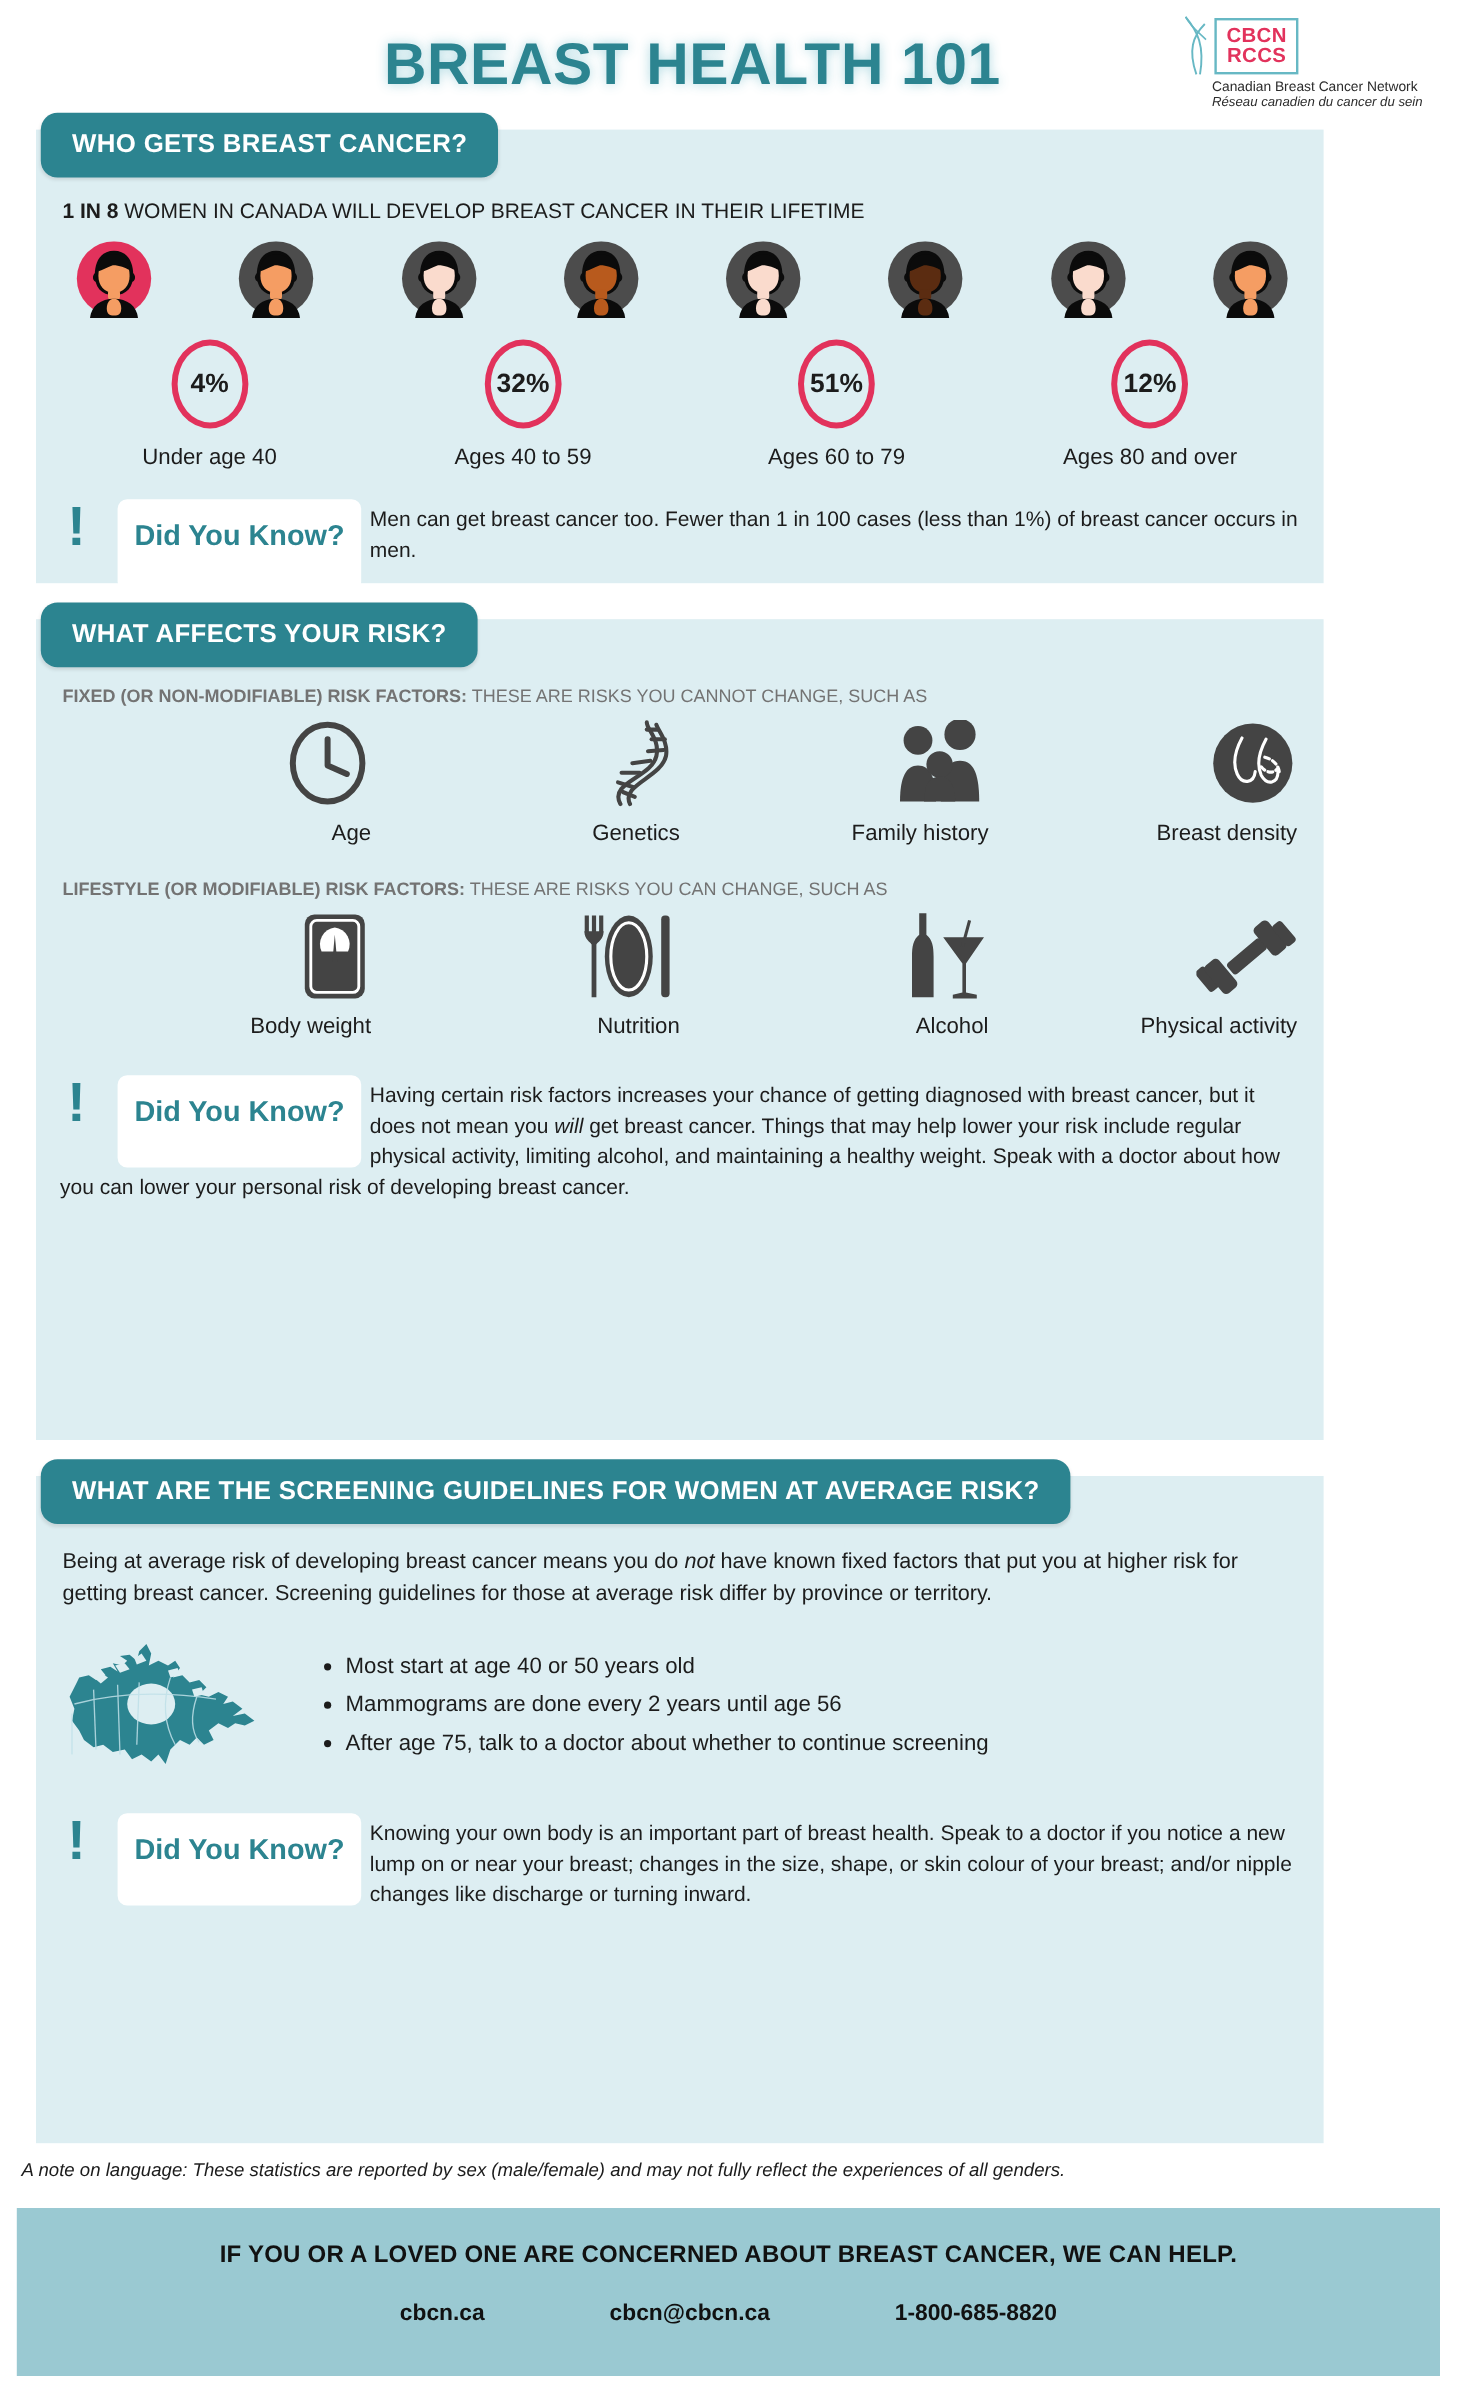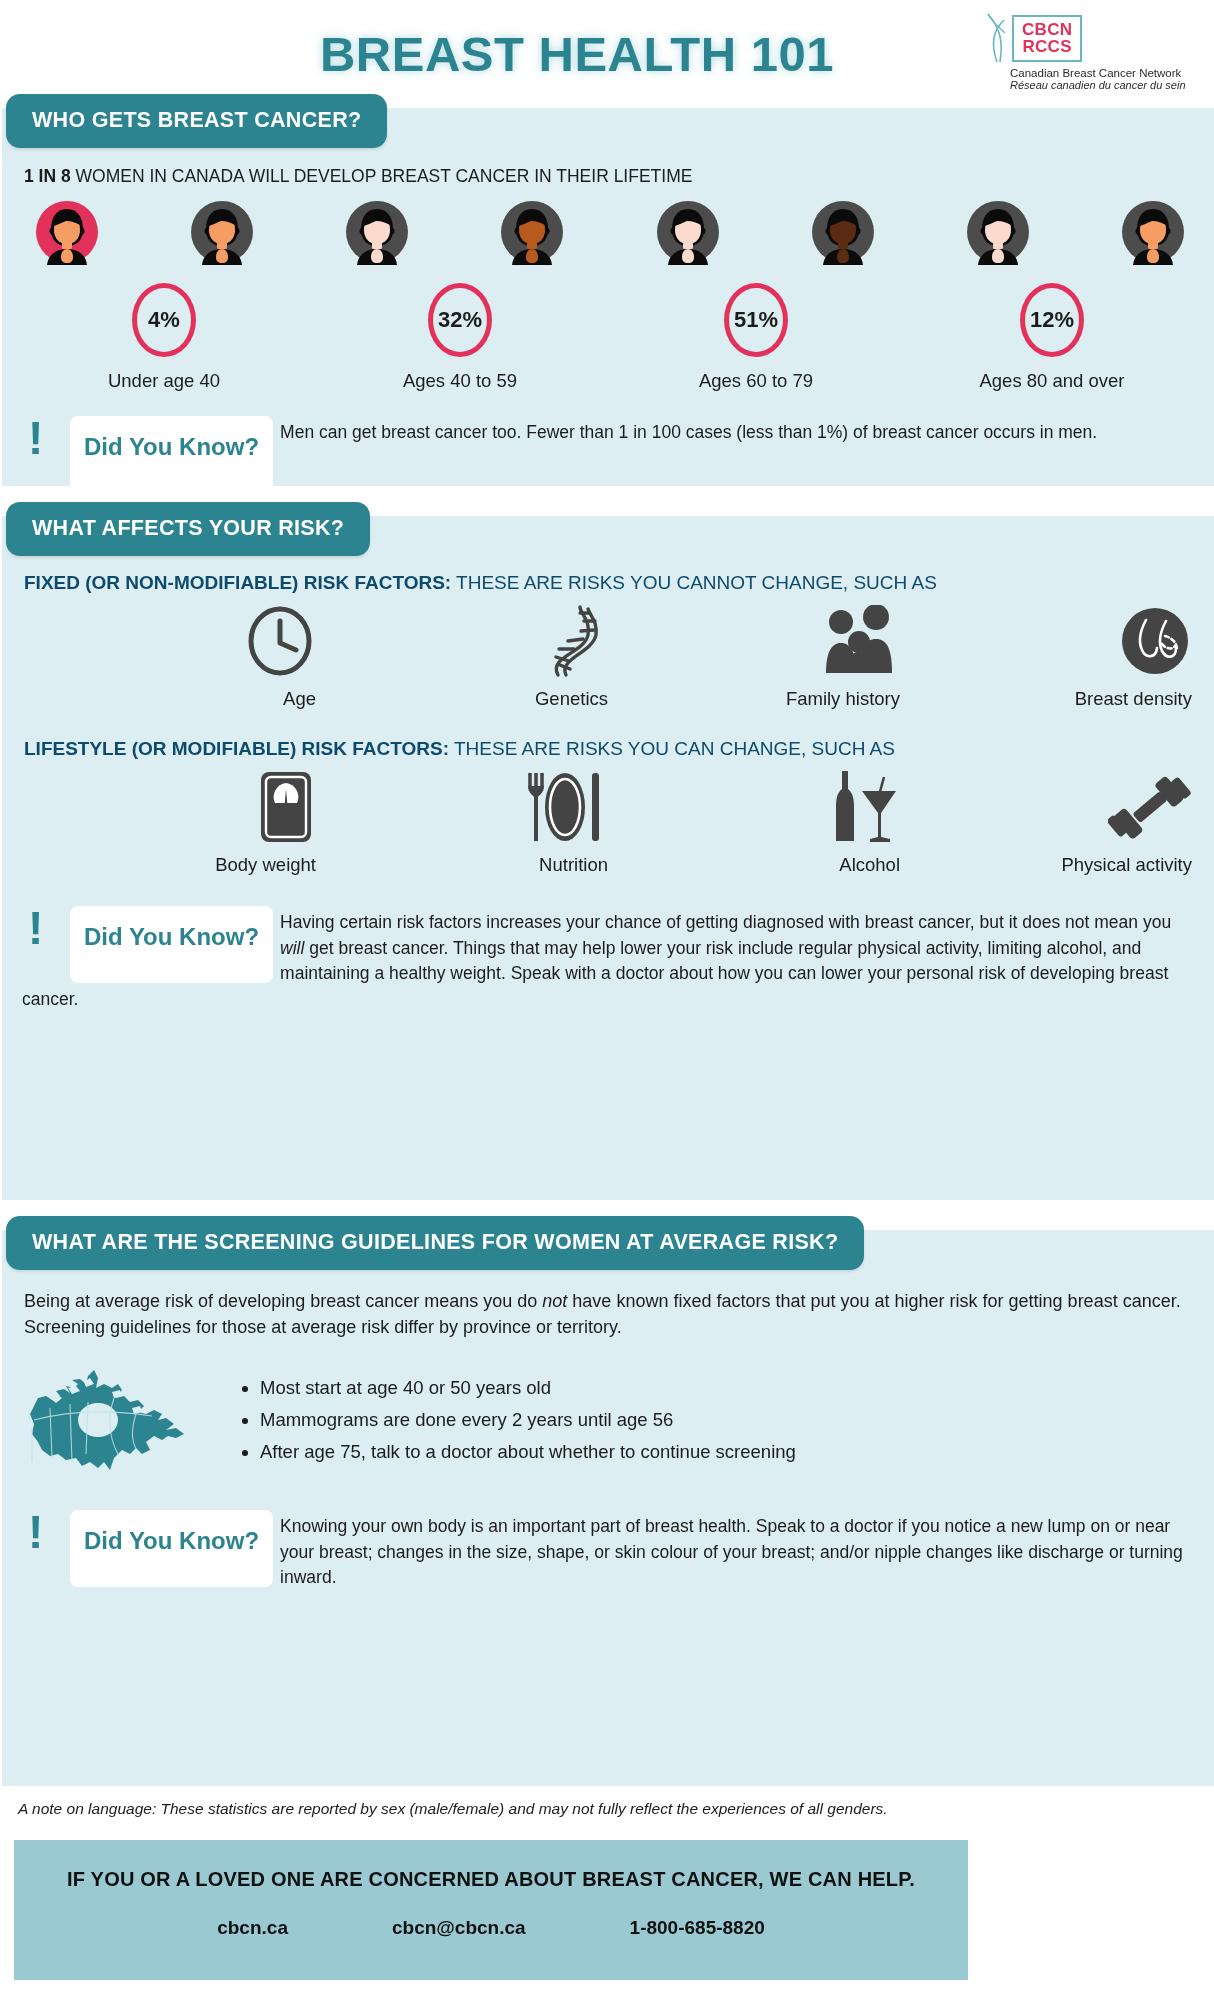--- a/index.html
+++ b/index.html
@@ -59,22 +59,22 @@
   .logo-sub {
     padding-left: 46px;
     margin-top: 3px;
   }
   .logo-sub .l1 { font-size: 11.5px; color: #2b2b2b; }
   .logo-sub .l2 { font-size: 11px; color: #2b2b2b; font-style: italic; }
 
   
   .panel {
     position: absolute;
-    left: 2px;
-    width: 1212px;
+    left: 30px;
+    width: 1073px;
     background: #ddeef2;
   }
   .section-tag {
     display: inline-block;
     background: #2c8490;
     color: #ffffff;
     font-size: 21.5px;
     font-weight: bold;
     letter-spacing: 0.3px;
     padding: 14px 26px 15px 26px;
@@ -155,22 +155,22 @@
     font-size: 17.5px;
     line-height: 1.46;
     color: #1c1c1c;
     padding-top: 4px;
   }
 
   
   #section-risk { top: 516px; height: 684px; }
   .risk-heading {
     padding: 2px 0 0 22px;
-    font-size: 19px;
-    color: #0c4a6e;
+    font-size: 15px;
+    color: #737373;
   }
   .icon-row {
     display: flex;
     padding: 10px 22px 0 22px;
   }
   .icon-cell {
     flex: 1;
     display: flex;
     flex-direction: column;
     align-items: flex-end;
@@ -216,21 +216,21 @@
     left: 18px;
     top: 1800px;
     font-size: 15.5px;
     font-style: italic;
     color: #1c1c1c;
   }
   .footer {
     position: absolute;
     left: 14px;
     top: 1840px;
-    width: 954px;
+    width: 1186px;
     height: 140px;
     background: #9ac9d2;
     text-align: center;
     padding-top: 28px;
   }
   .footer-head {
     font-size: 20px;
     font-weight: bold;
     color: #111111;
     letter-spacing: 0.2px;

